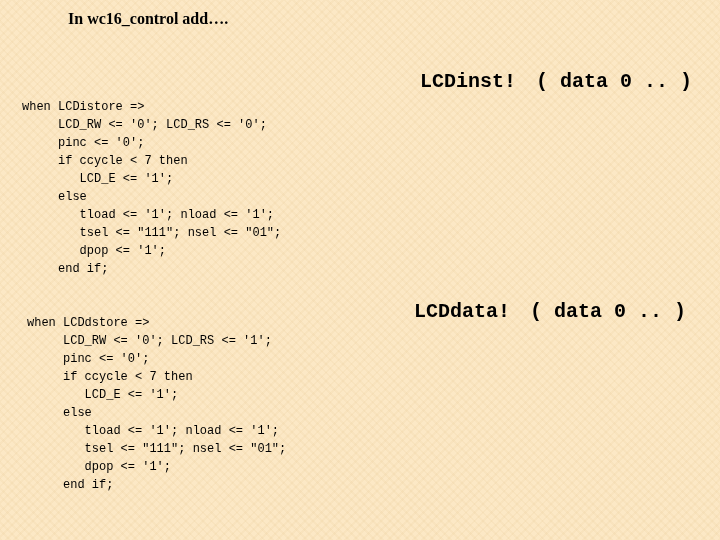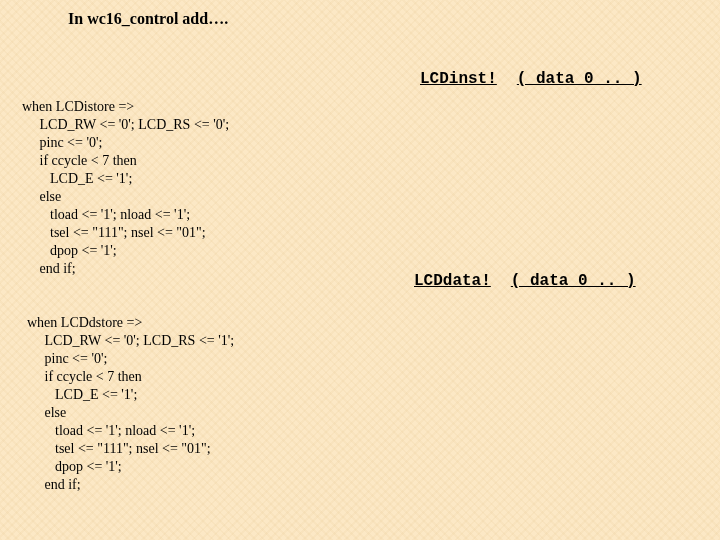--- a/index.html
+++ b/index.html
@@ -21,38 +21,37 @@
   .title {
     position: absolute;
     top: 10px;
     left: 28px;
     font-size: 16px;
     font-weight: bold;
     margin-left: 40px;
   }
   .code {
     position: absolute;
-    font-family: Liberation Serif, serif;
-    font-size: 14px;
+    font-family: Liberation Mono, monospace;
+    font-size: 12px;
     line-height: 18px;
     white-space: pre;
   }
   #cb1 { top: 98px; left: 22px; }
   #cb2 { top: 314px; left: 27px; }
   .label {
     position: absolute;
     font-family: "Courier New", Courier, monospace;
-    font-size: 16px;
+    font-size: 20px;
     font-weight: bold;
-    text-decoration: underline;
   }
   .label .name { }
   .label .paren { margin-left: 20px; }
   #l1 { top: 70px; left: 420px; }
-  #l2 { top: 272px; left: 414px; }
+  #l2 { top: 300px; left: 414px; }
 </style>
 </head>
 <body>
 
 <div class="title">In wc16_control  add….</div>
 
 <div id="l1" class="label">
   <span class="name">LCDinst!</span><span class="paren">( data 0 .. )</span>
 </div>
 

